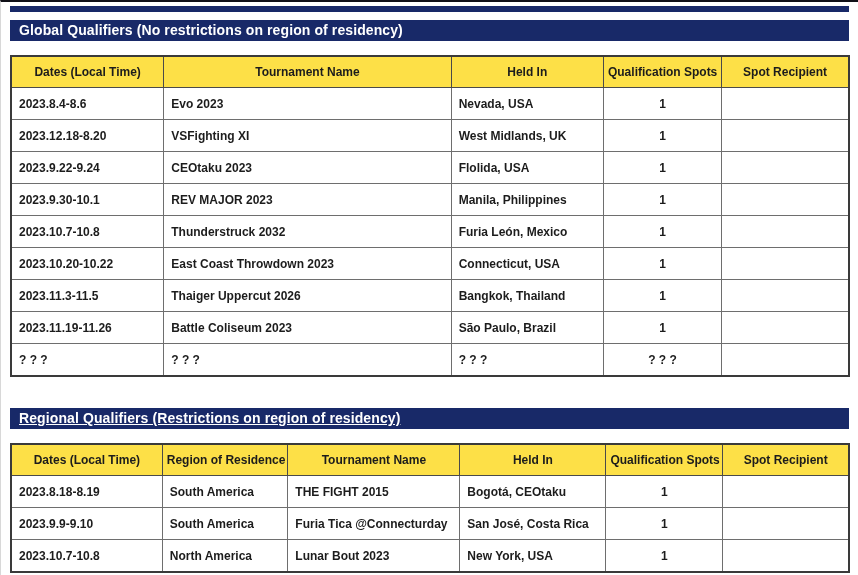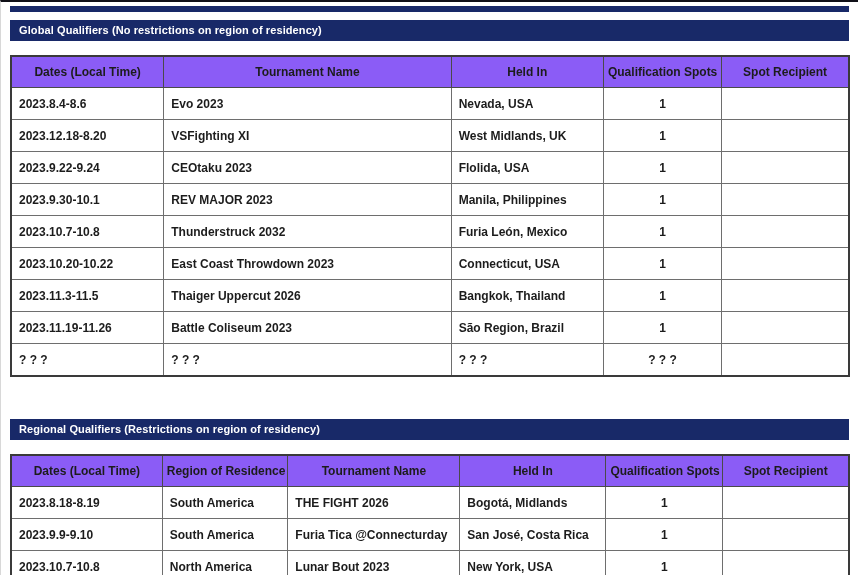--- a/index.html
+++ b/index.html
@@ -16,44 +16,44 @@
   .top-strip {
     height: 6px;
     margin: 4px 9px 0 9px;
     background: #182968;
   }
   .banner {
     margin: 0 9px;
     background: #182968;
     color: #ffffff;
     font-weight: bold;
-    font-size: 11px;
+    font-size: 14px;
     line-height: 13px;
     padding: 4px 9px;
     letter-spacing: 0.1px;
   }
   .banner.first { margin-top: 8px; }
-  .banner.second { margin-top: 42px; }
+  .banner.second { margin-top: 31px; text-decoration: underline; }
   table {
     border-collapse: collapse;
     table-layout: fixed;
     width: 840px;
     margin: 14px 9px 0 9px;
     border: 2px solid #3a3a3a;
     font-size: 12px;
     font-weight: bold;
     color: #1c1c1c;
   }
   th {
     border: 1px solid #4a4a4a;
     height: 26px;
     text-align: center;
     font-size: 12px;
     padding: 2px 4px;
-    background: #8b5cf6;
+    background: #fde047;
     overflow: hidden;
     white-space: nowrap;
   }
   td {
     border: 1px solid #6e6e6e;
     height: 27px;
     padding: 2px 7px;
     text-align: left;
     overflow: hidden;
     white-space: nowrap;
@@ -137,21 +137,21 @@
       <tr>
         <td>2023.11.3-11.5</td>
         <td>Thaiger Uppercut 2026</td>
         <td>Bangkok, Thailand</td>
         <td>1</td>
         <td></td>
       </tr>
       <tr>
         <td>2023.11.19-11.26</td>
         <td>Battle Coliseum 2023</td>
-        <td>São Region, Brazil</td>
+        <td>São Paulo, Brazil</td>
         <td>1</td>
         <td></td>
       </tr>
       <tr>
         <td>? ? ?</td>
         <td>? ? ?</td>
         <td>? ? ?</td>
         <td>? ? ?</td>
         <td></td>
       </tr>
@@ -168,22 +168,22 @@
         <th>Tournament Name</th>
         <th>Held In</th>
         <th>Qualification Spots</th>
         <th>Spot Recipient</th>
       </tr>
     </thead>
     <tbody>
       <tr>
         <td>2023.8.18-8.19</td>
         <td>South America</td>
-        <td>THE FIGHT 2026</td>
-        <td>Bogotá, Midlands</td>
+        <td>THE FIGHT 2015</td>
+        <td>Bogotá, CEOtaku</td>
         <td>1</td>
         <td></td>
       </tr>
       <tr>
         <td>2023.9.9-9.10</td>
         <td>South America</td>
         <td>Furia Tica @Connecturday</td>
         <td>San José, Costa Rica</td>
         <td>1</td>
         <td></td>

